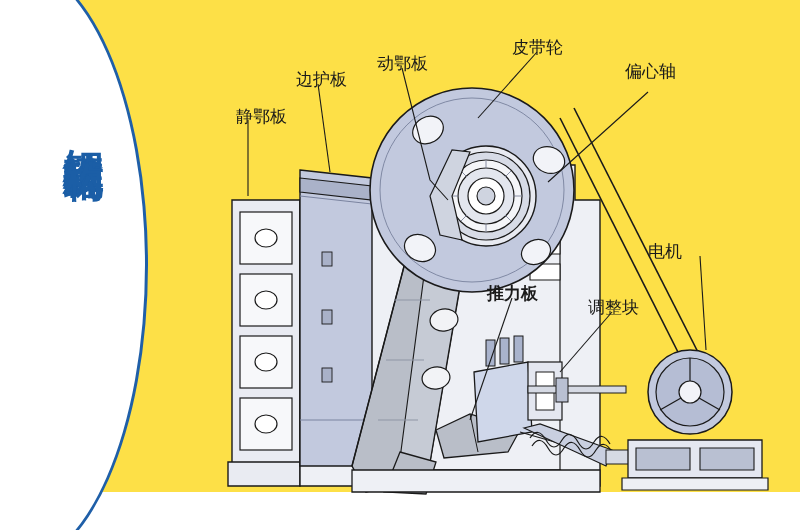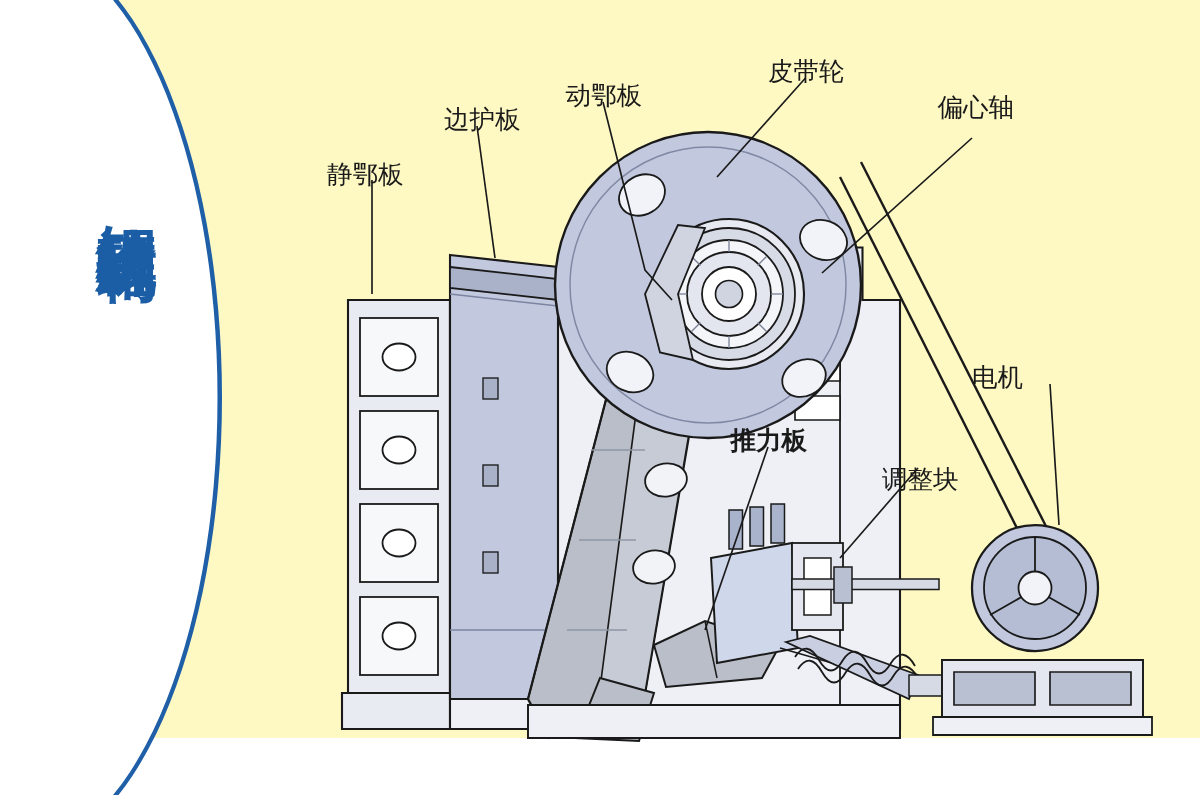--- a/index.html
+++ b/index.html
@@ -11,21 +11,21 @@
     height: 530px;
     background: #ffffff;
     font-family: "Liberation Sans", sans-serif;
     overflow: hidden;
     position: relative;
   }
   #stage {
     position: relative;
     width: 800px;
     height: 492px;
-    background: #fef9c3;
+    background: #fde047;
   }
   
   .title-panel {
     position: absolute;
     left: 0;
     top: 0;
     width: 175px;
     height: 530px;
     overflow: hidden;
   }
@@ -235,18 +235,18 @@
 
   <div class="title-panel">
     <div class="title-arc"></div>
     <div class="title-text">钢渣破碎机结构</div>
   </div>
 
   <div class="lbl" style="left:512px; top:36px;">皮带轮</div>
   <div class="lbl" style="left:377px; top:52px;font-family:Liberation Mono, monospace;">动鄂板</div>
   <div class="lbl" style="left:296px; top:68px;font-family:Liberation Mono, monospace;">边护板</div>
   <div class="lbl" style="left:625px; top:60px;">偏心轴</div>
-  <div class="lbl" style="left:218px; top:105px;text-align:center;">静鄂板</div>
+  <div class="lbl" style="left:236px; top:105px;text-align:center;">静鄂板</div>
   <div class="lbl" style="left:648px; top:240px;">电机</div>
   <div class="lbl" style="left:487px; top:282px;font-weight:bold;">推力板</div>
-  <div class="lbl" style="left:588px; top:308px;text-align:right;">调整块</div>
+  <div class="lbl" style="left:588px; top:296px;text-align:right;">调整块</div>
 
 </div>
 
 </body></html>

